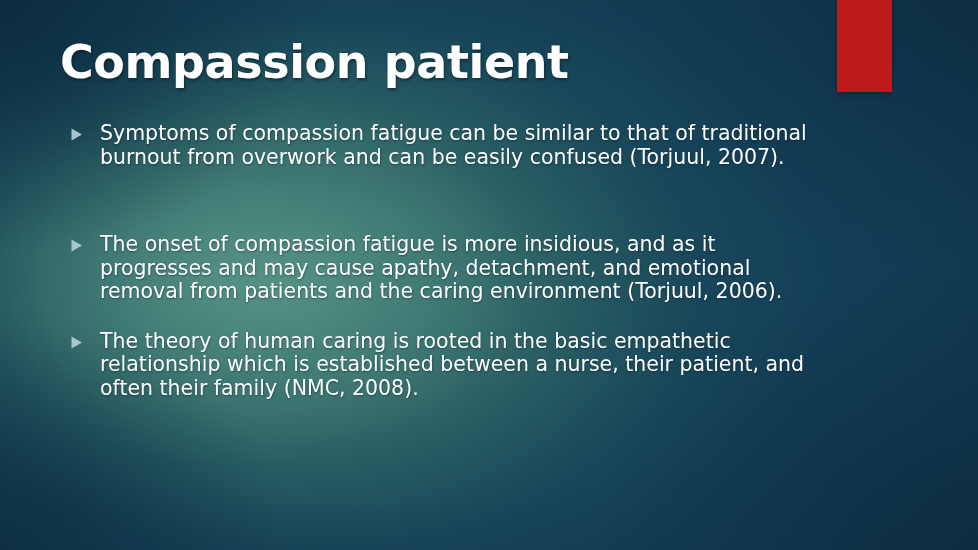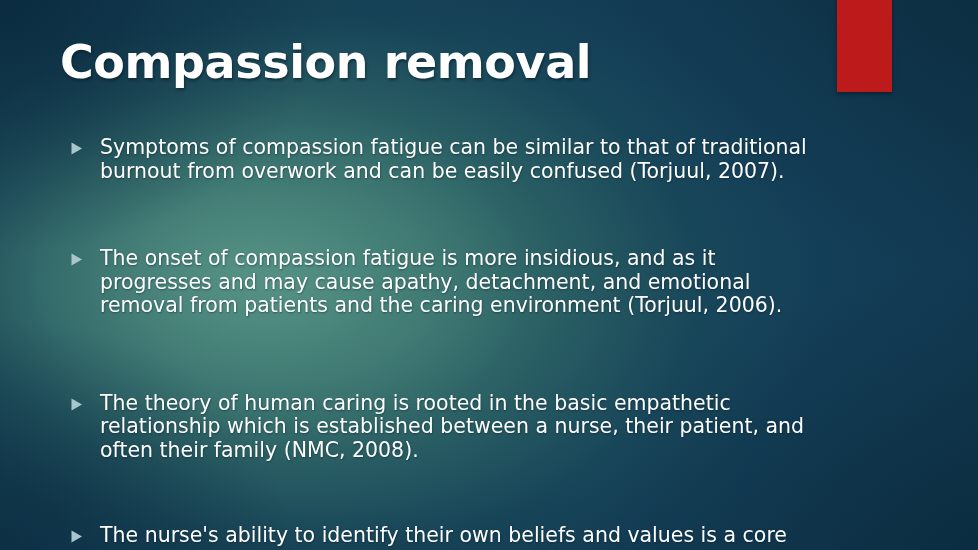--- a/index.html
+++ b/index.html
@@ -113,23 +113,23 @@
   }
 
   .bullet {
     display: flex;
     align-items: flex-start;
     color: #ffffff;
     font-size: 20.5px;
     line-height: 23.5px;
     text-shadow: 0.5px 1px 2px rgba(6,26,38,0.45);
   }
-  .bullet.b0 { margin-top: 18px; }
+  .bullet.b0 { margin-top: 4px; }
   .bullet.b1 { margin-top: 64px; }
-  .bullet.b2 { margin-top: 74px; }
+  .bullet.b2 { margin-top: 26px; }
   .bullet.b3 { margin-top: 62px; }
 
   .bullet-marker {
     flex: 0 0 auto;
     width: 30px;
     padding-top: 6px;
     line-height: 0;
   }
   .bullet-marker svg { display: block; }
 
@@ -146,21 +146,21 @@
   <div class="bg-layer bg-glow"></div>
   <div class="bg-layer bg-glow2"></div>
   <div class="bg-layer bg-vignette"></div>
   <div class="bg-layer bg-corner-tl"></div>
   <div class="bg-layer bg-corner-tr"></div>
   <div class="bg-layer bg-corner-bl"></div>
   <div class="bg-layer bg-corner-br"></div>
 
   <div id="accent-bar"></div>
 
-  <div id="title">Compassion removal</div>
+  <div id="title">Compassion patient</div>
 
   <div id="body">
 
     <div class="bullet b0">
       <span class="bullet-marker">
         <svg width="13" height="13" viewBox="0 0 13 13" aria-hidden="true">
           <polygon points="1.5,0.5 12,6.5 1.5,12.5" fill="#a9c6cf"></polygon>
         </svg>
       </span>
       <span class="bullet-text">Symptoms of compassion fatigue can be similar to that of traditional burnout from overwork and can be easily confused (Torjuul, 2007).</span>
@@ -177,23 +177,15 @@
 
     <div class="bullet b2">
       <span class="bullet-marker">
         <svg width="13" height="13" viewBox="0 0 13 13" aria-hidden="true">
           <polygon points="1.5,0.5 12,6.5 1.5,12.5" fill="#a9c6cf"></polygon>
         </svg>
       </span>
       <span class="bullet-text">The theory of human caring is rooted in the basic empathetic relationship which is established between a nurse, their patient, and often their family (NMC, 2008).</span>
     </div>
 
-    <div class="bullet b3">
-      <span class="bullet-marker">
-        <svg width="13" height="13" viewBox="0 0 13 13" aria-hidden="true">
-          <polygon points="1.5,0.5 12,6.5 1.5,12.5" fill="#a9c6cf"></polygon>
-        </svg>
-      </span>
-      <span class="bullet-text">The nurse's ability to identify their own beliefs and values is a core concept in managing compassion fatigue (Black, 2012).</span>
-    </div>
 
   </div>
 </div>
 
 </body></html>

